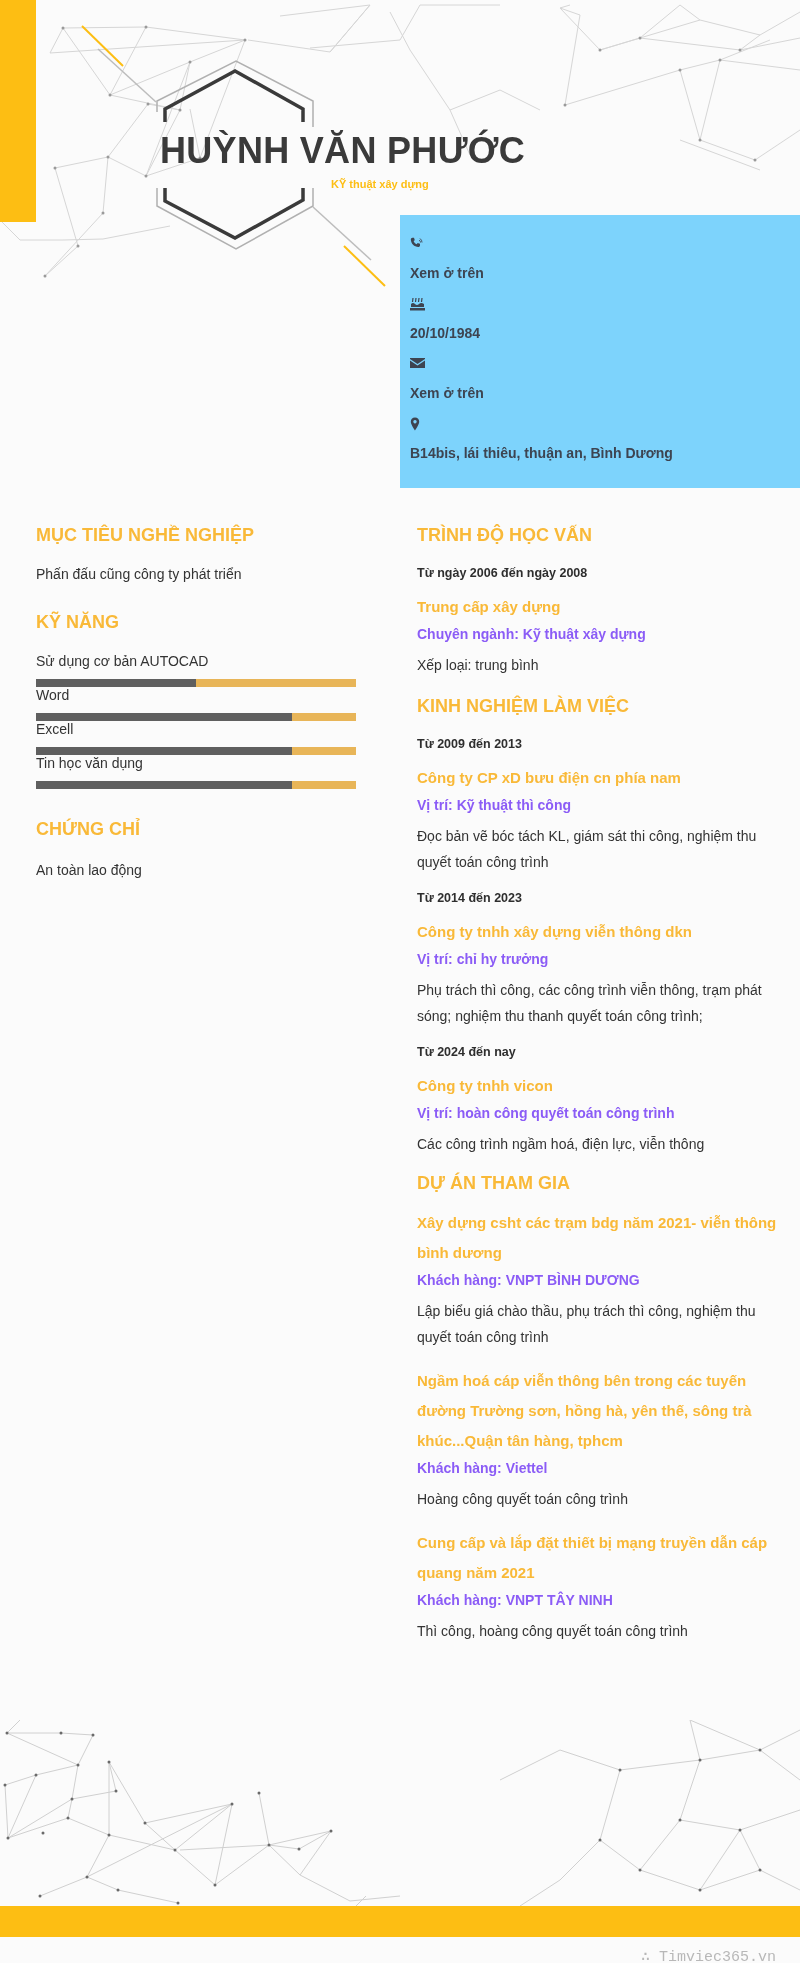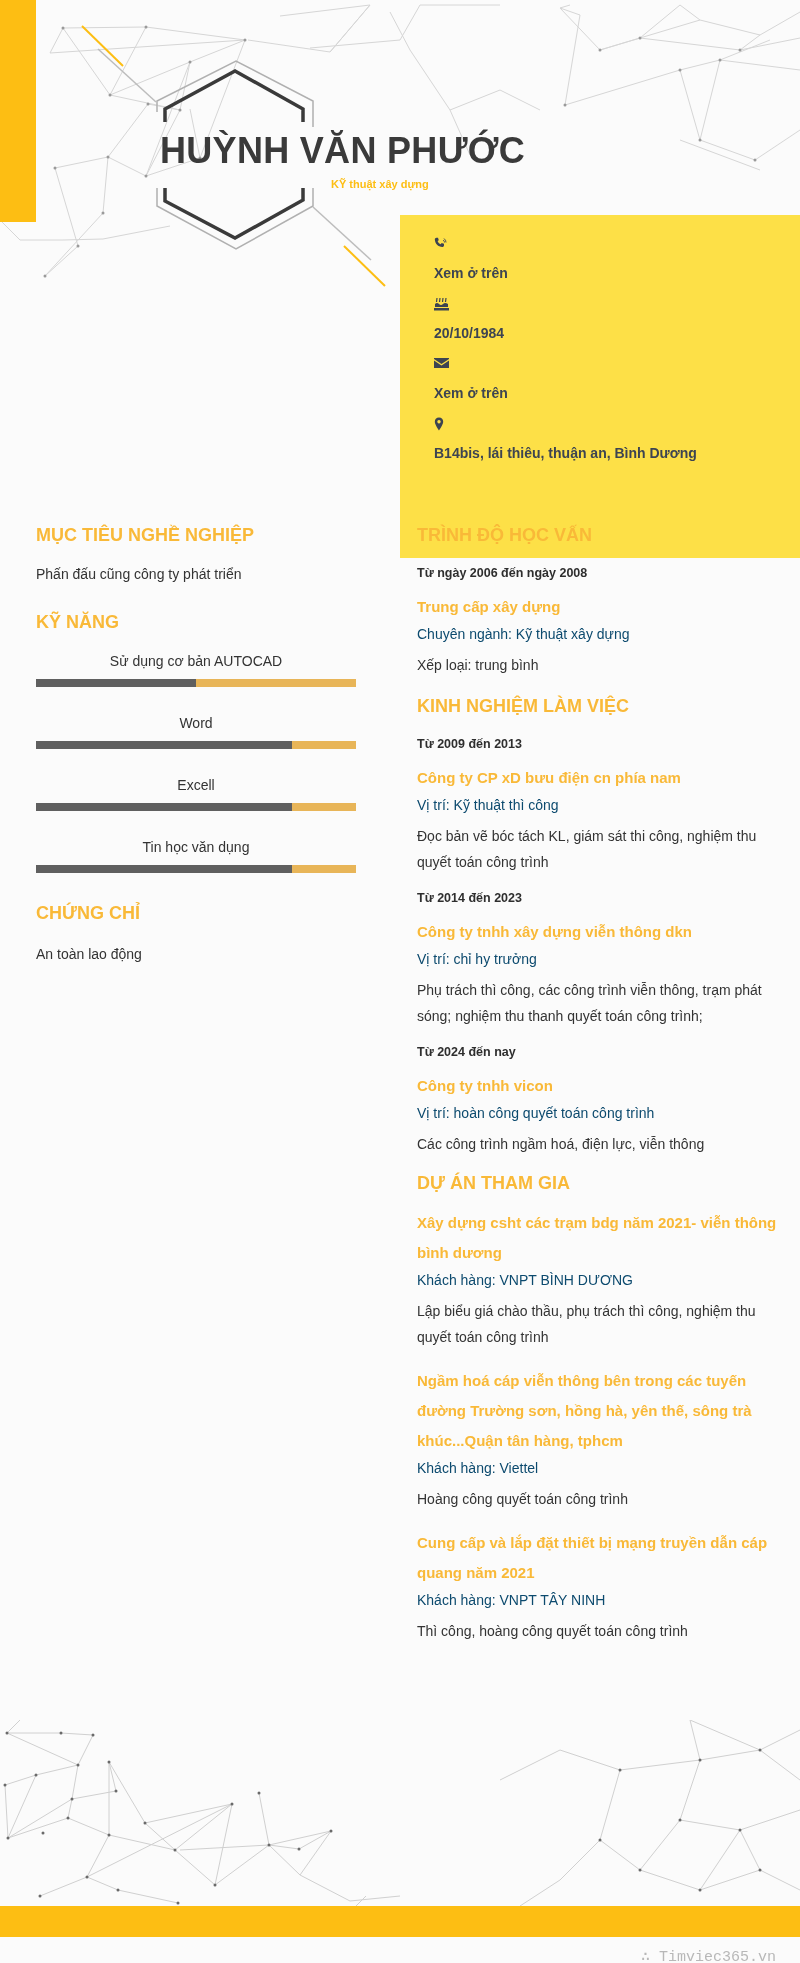--- a/index.html
+++ b/index.html
@@ -3,36 +3,36 @@
 <meta charset="utf-8">
 <style>
   * { box-sizing: border-box; margin: 0; padding: 0; }
   html, body { width: 800px; height: 1963px; background: #fbfbfb; overflow: hidden; }
   body { position: relative; font-family: "Liberation Sans", "DejaVu Sans", sans-serif; color: #333; }
   .abs { position: absolute; }
   .bg-net { position: absolute; left: 0; width: 800px; pointer-events: none; }
   .left-bar { left: 0; top: 0; width: 36px; height: 222px; background: #fdbe13; }
   .name { left: 160px; top: 130px; font-size: 36px; font-weight: bold; color: #3a3a3a; letter-spacing: 0.3px; white-space: nowrap; }
   .subtitle { left: 331px; top: 178px; font-size: 11px; font-weight: bold; color: #fdbe13; }
-  .contact { left: 400px; top: 215px; width: 400px; height: 343px; background: #fde047; padding: 22px 34px; }
+  .contact { left: 400px; top: 215px; width: 400px; height: 273px; background: #7dd3fc; padding: 22px 10px; }
   .contact-item { margin-bottom: 16px; }
   .contact-icon { display: block; height: 16px; margin-bottom: 12px; color: #3d4451; font-size: 14px; }
   .contact-icon svg { display: block; }
   .contact-text { font-size: 14px; font-weight: bold; color: #3d4451; }
   .col-left { left: 36px; top: 525px; width: 320px; }
   .col-right { left: 417px; top: 525px; width: 365px; }
   .sec-title { font-size: 18px; font-weight: bold; color: #f9b938; margin-bottom: 18px; text-transform: uppercase; }
   .p { font-size: 14px; color: #333; line-height: 20px; }
-  .skill { margin-bottom: 28px; text-align: center; }
+  .skill { margin-bottom: 0; }
   .skill-label { font-size: 14px; color: #333; margin-bottom: 10px; }
   .skill-bar { width: 320px; height: 8px; background: #e8b558; position: relative; }
   .skill-fill { height: 8px; background: #5f5f5f; }
   .date { font-size: 12.5px; font-weight: bold; color: #2e2e2e; margin-bottom: 12px; }
   .org { font-size: 15px; font-weight: bold; color: #f9b938; line-height: 30px; margin-bottom: 4px; }
-  .pos { font-size: 14px; font-weight: normal; color: #0c4a6e; margin-bottom: 10px; }
+  .pos { font-size: 14px; font-weight: bold; color: #8b5cf6; margin-bottom: 10px; }
   .desc { font-size: 14px; color: #333; line-height: 26px; margin-bottom: 16px; }
   .footer-band { left: 0; top: 1906px; width: 800px; height: 31px; background: #fdbe13; }
   .watermark { right: 24px; top: 1947px; font-family: "Liberation Mono", "DejaVu Sans Mono", monospace; font-size: 15px; color: #b8b8b8; }
 </style>
 </head>
 <body>
 
 <svg class="bg-net" style="top:0;height:300px;" viewBox="0 0 800 300">
   <g stroke="#d6d6d6" stroke-width="1" fill="none">
     <path d="M50 53 L63 28 L146 27 L245 40 L50 53 M63 28 L110 95 L146 27 M110 95 L190 62 L245 40 M190 62 L180 110 L110 95 M180 110 L148 104 L108 157 L55 168 L78 246 L45 276 M108 157 L103 213 L45 276 M108 157 L146 176 L180 110 M146 176 L190 62 M146 176 L200 158 L245 40 M200 158 L190 109"></path>

